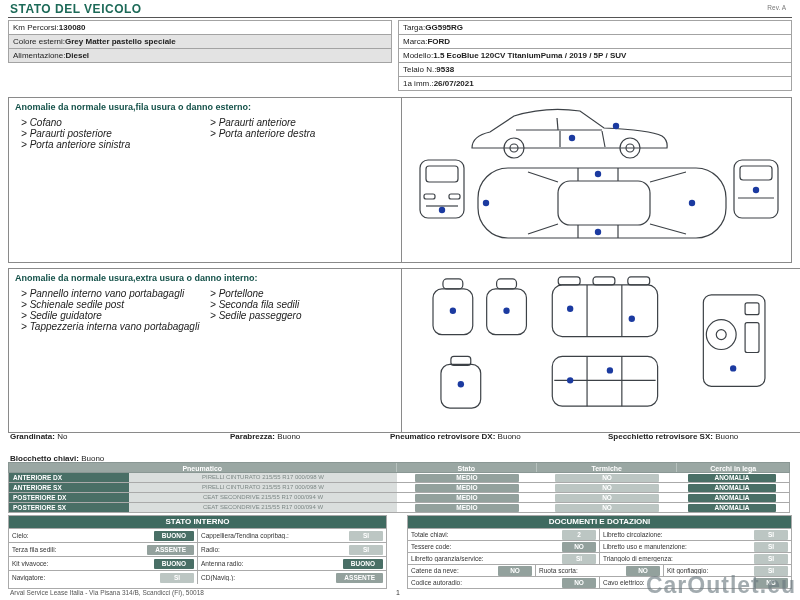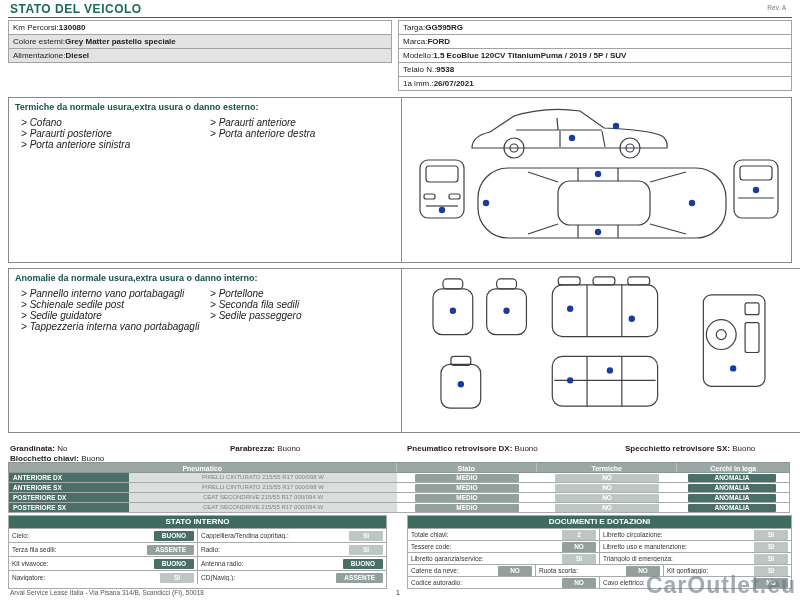--- a/index.html
+++ b/index.html
@@ -26,24 +26,24 @@
   .damage-cols{position:absolute;left:8px;top:20px;width:378px;display:flex;}
   .dcol{width:192px;}
   .ditem{font-size:10px;color:#222;line-height:10px;padding-left:12px;text-indent:-8px;margin-bottom:1px;font-style:italic;}
   .ditem::before{content:">\00a0";}
   .diagram{position:absolute;left:392px;top:0;width:389px;height:100%;border-left:1px solid #8a8a8a;}
   .diagram svg{width:100%;height:100%;display:block;}
   .sketch{stroke:#3c4146;fill:none;stroke-width:1.2;}
   .dot{fill:#1b3aa0;stroke:none;}
 
   
-  .cond-row{position:absolute;left:10px;top:444px;width:782px;display:flex;font-size:8px;line-height:9px;}
+  .cond-row{position:absolute;left:10px;top:432px;width:782px;display:flex;font-size:8px;line-height:9px;}
   .cond-item{white-space:nowrap;}
   .cond-item .lbl{font-weight:bold;}
-  .c0{width:220px;} .c1{width:177px;} .c2{width:218px;} .c3{flex:1;}
+  .c0{width:220px;} .c1{width:160px;} .c2{width:218px;} .c3{flex:1;}
   .keys-row{position:absolute;left:10px;top:454px;font-size:8px;}
   .keys-row .lbl{font-weight:bold;}
 
   
   .tyres{position:absolute;left:8px;top:462px;width:782px;}
   .t-head{display:flex;height:11px;background:#9aa7a3;color:#fff;font-size:7px;font-weight:bold;
           line-height:11px;text-align:center;border:1px solid #8a9794;box-sizing:border-box;}
   .th-pneu{width:388px;border-right:1px solid #b8c2bf;}
   .th-stato{width:140px;border-right:1px solid #b8c2bf;}
   .th-term{width:140px;border-right:1px solid #b8c2bf;}
@@ -120,21 +120,21 @@
       <span class="lbl">Telaio N.:</span>
       <span class="val">9538</span>
     </div>
     <div class="info-row">
       <span class="lbl">1a imm.:</span>
       <span class="val">26/07/2021</span>
     </div>
   </div>
 
   <div class="box exterior">
-    <div class="box-title">Termiche da normale usura,extra usura o danno esterno:</div>
+    <div class="box-title">Anomalie da normale usura,fila usura o danno esterno:</div>
     <div class="damage-cols">
       <div class="dcol">
         <div class="ditem">Cofano</div>
         <div class="ditem">Paraurti posteriore</div>
         <div class="ditem">Porta anteriore sinistra</div>
       </div>
       <div class="dcol">
         <div class="ditem">Paraurti anteriore</div>
         <div class="ditem">Porta anteriore destra</div>
       </div>

